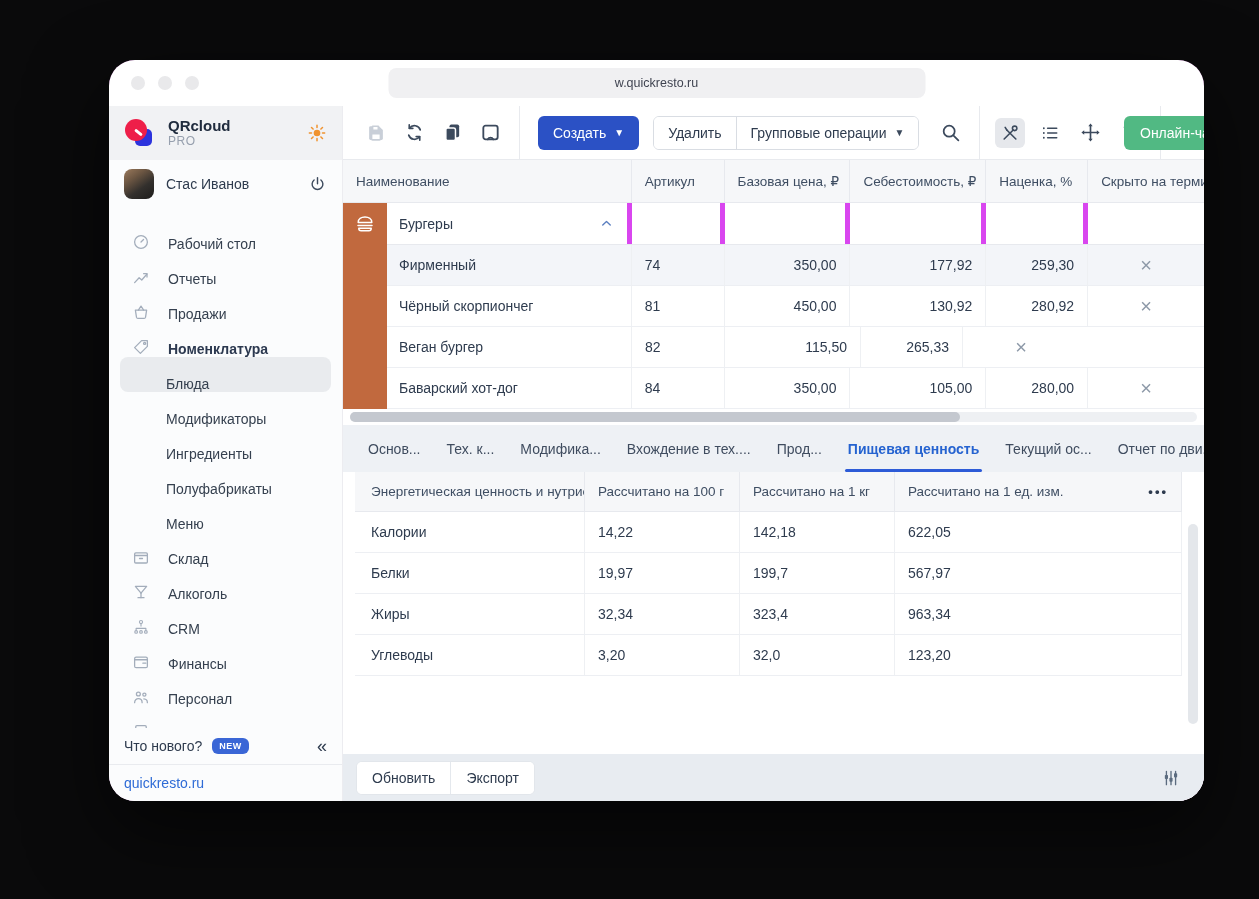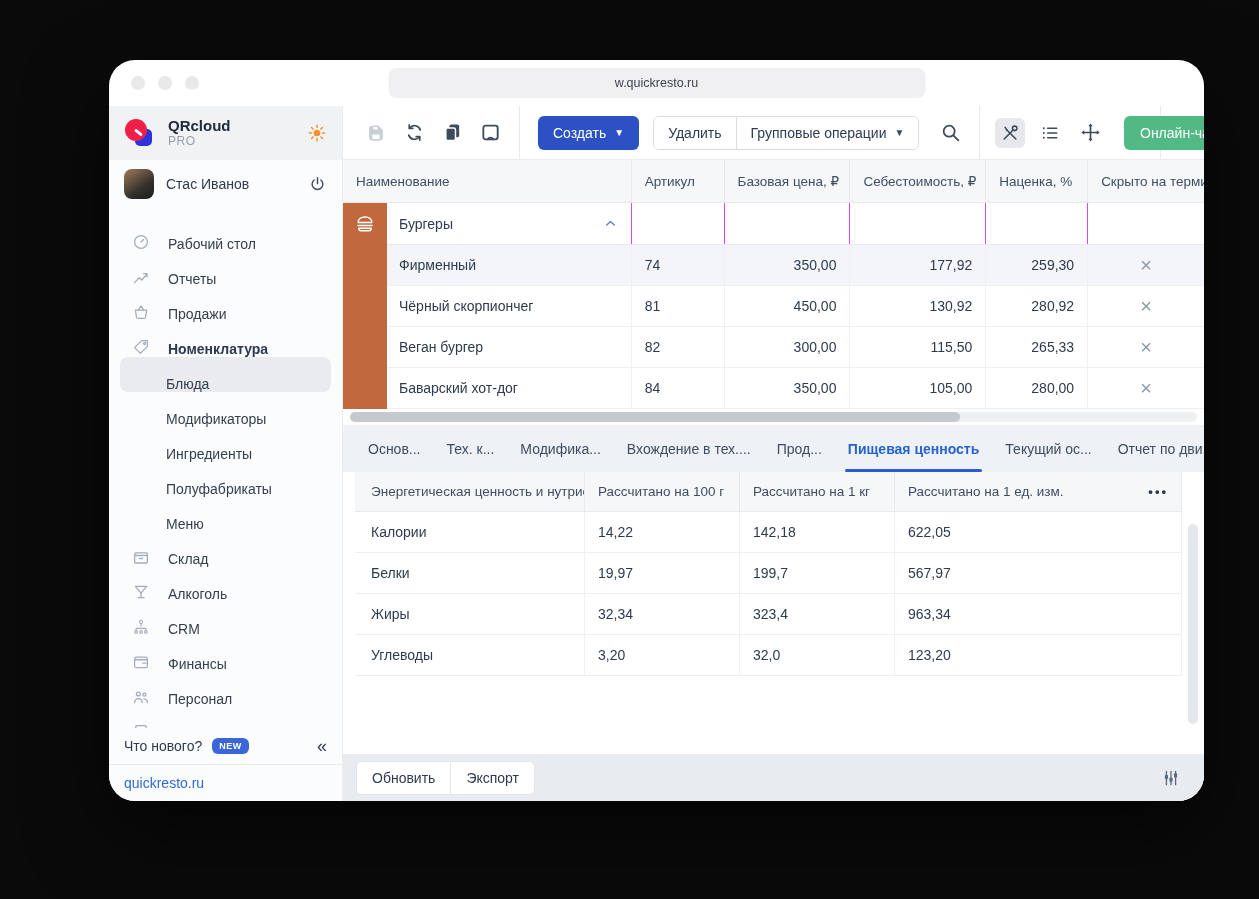--- a/index.html
+++ b/index.html
@@ -68,21 +68,21 @@
   .chat-btn{position:absolute;right:-66px;top:10px;width:146px;height:34px;background:#51b983;color:#fff;
     border:none;border-radius:6px;font-size:14px;text-align:left;padding:0 0 0 16px;cursor:pointer;font-family:inherit;}
   
   .dtable{position:relative;flex-shrink:0;}
   .thead{height:43px;background:#f6f7f9;display:flex;border-bottom:1px solid #e7e9ee;font-size:13.5px;color:#3f4e63;}
   .cell{display:flex;align-items:center;padding:0 13px;overflow:hidden;white-space:nowrap;}
   .thead .cell{border-right:1px solid #e7e9ee;}
   .thead .cell:last-child{border-right:none;}
   .c-name{width:289px;}.c-sku{width:93px;}.c-base{width:126px;}.c-cost{width:136px;}.c-margin{width:102px;}.c-hidden{width:116px;}
   .grow{height:42px;display:flex;border-bottom:1px solid #e7e9ee;font-size:14px;color:#2e3b4e;background:#fff;}
-  .grow .cell{border-right:1px solid #d946ef;}
+  .grow .cell{border-right:5px solid #d946ef;}
   .grow .cell:last-child{border-right:none;}
   .grow .c-name{padding-left:56px;}
   .gchev{margin-left:auto;display:flex;color:#5b7fc0;cursor:pointer;}
   .trow{height:41px;display:flex;border-bottom:1px solid #edeff3;font-size:14px;color:#2e3b4e;background:#fff;cursor:pointer;}
   .trow .cell{border-right:1px solid #eef0f3;}
   .trow .cell:last-child{border-right:none;}
   .trow .c-name{padding-left:56px;}
   .trow.selected{background:#f3f5f9;}
   .num{justify-content:flex-end;}
   .xmark{color:#8d99a8;font-size:20px;justify-content:center;cursor:pointer;}
@@ -404,21 +404,20 @@
               <div class="cell c-name">Чёрный скорпиончег</div>
               <div class="cell c-sku">81</div>
               <div class="cell c-base num">450,00</div>
               <div class="cell c-cost num">130,92</div>
               <div class="cell c-margin num">280,92</div>
               <div class="cell c-hidden xmark">×</div>
             </div>
             <div class="trow">
               <div class="cell c-name">Веган бургер</div>
               <div class="cell c-sku">82</div>
-              <div class="cell c-base num">300,00</div>
               <div class="cell c-cost num">115,50</div>
               <div class="cell c-margin num">265,33</div>
               <div class="cell c-hidden xmark">×</div>
             </div>
             <div class="trow">
               <div class="cell c-name">Баварский хот-дог</div>
               <div class="cell c-sku">84</div>
               <div class="cell c-base num">350,00</div>
               <div class="cell c-cost num">105,00</div>
               <div class="cell c-margin num">280,00</div>

